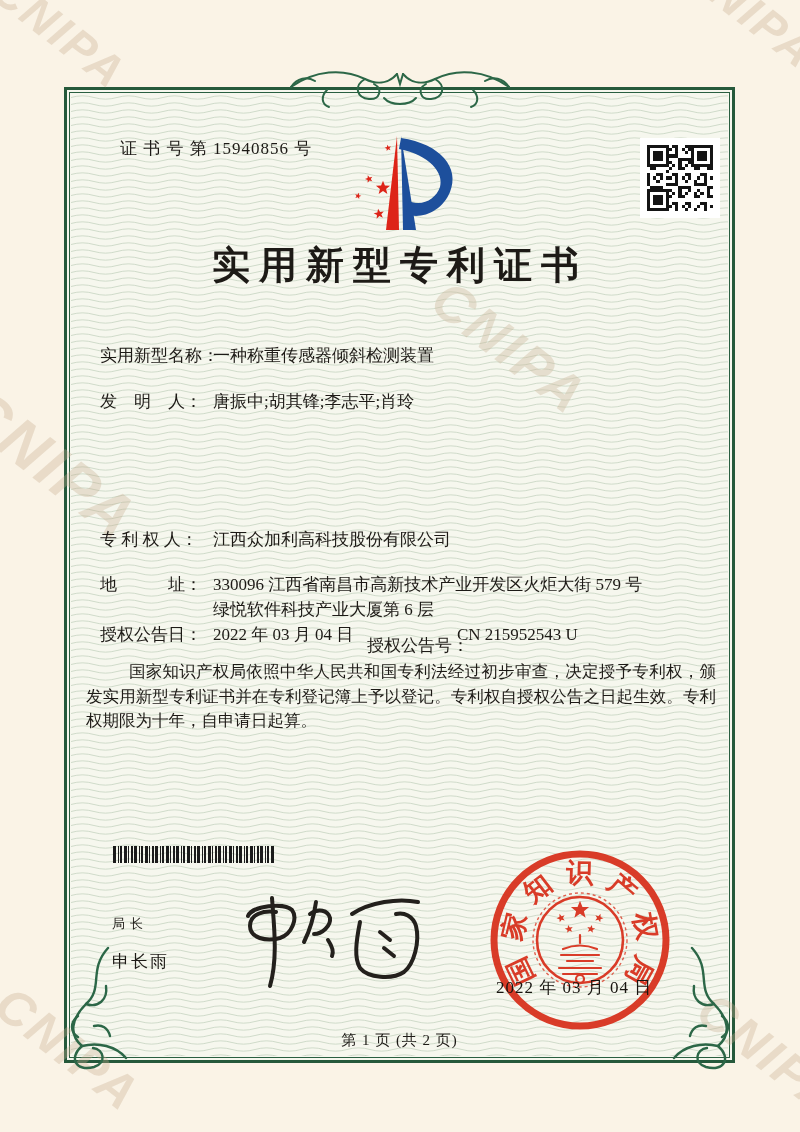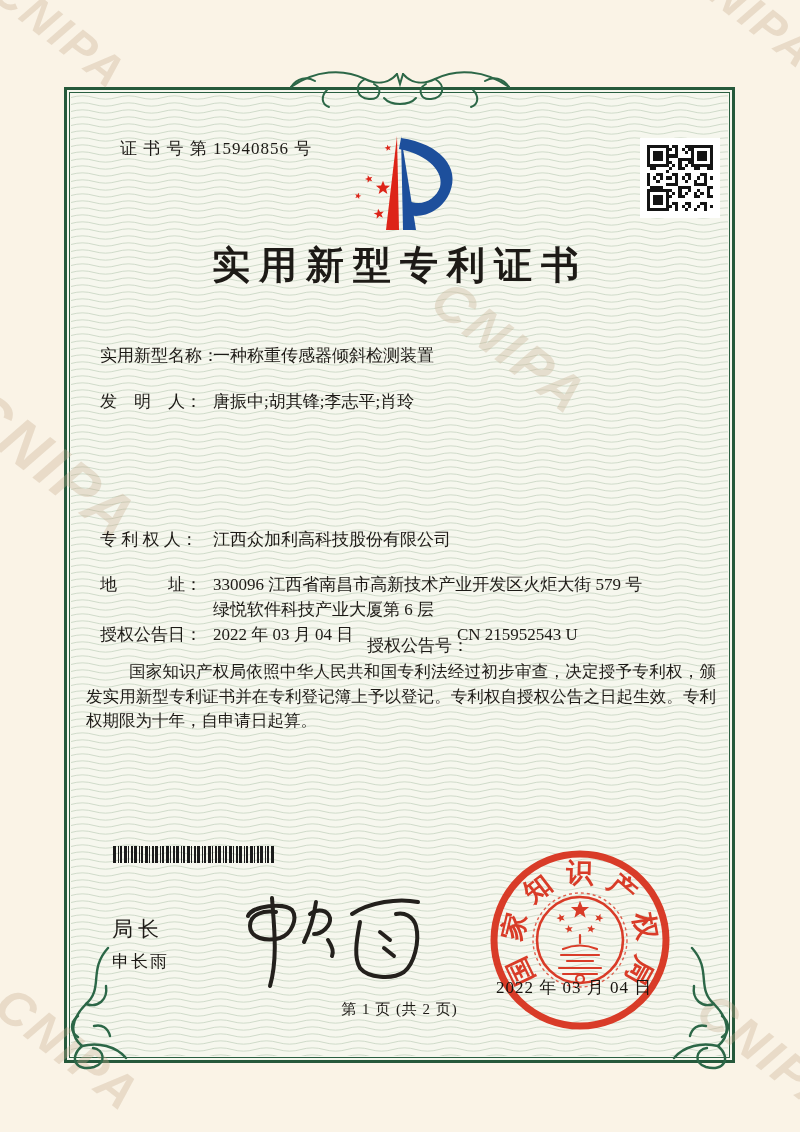--- a/index.html
+++ b/index.html
@@ -53,29 +53,29 @@
   .g2value{position:absolute; left:357px; top:0; white-space:pre;}
   
   .paras{position:absolute; left:86px; top:660px; width:630px; font-size:16.5px;
       line-height:24.6px; text-align:justify; z-index:4;}
   .paras p{margin:0; text-indent:2.6em;}
   
   .barcode{position:absolute; left:113px; top:846px; width:210px; height:17px;
       font-size:0; overflow:hidden; z-index:4;}
   .barcode span{display:inline-block; height:17px; background:#1b1b1b; vertical-align:top;}
   
-  .signer-title{position:absolute; left:112px; top:915px; font-size:21px; letter-spacing:5px; z-index:4;}
+  .signer-title{position:absolute; left:112px; top:915px; font-size:13px; letter-spacing:5px; z-index:4;}
   .signer-name{position:absolute; left:112px; top:950px; font-size:17px; letter-spacing:2px; z-index:4;}
   .signature{position:absolute; left:212px; top:886px; z-index:4;}
   
   .seal{position:absolute; left:475px; top:835px; z-index:5; opacity:0.95;}
   .seal-date{position:absolute; left:496px; top:976px; width:170px; font-size:17px;
       letter-spacing:1px; color:#17140f; z-index:6; white-space:pre;}
   
-  .page-num{position:absolute; left:64px; top:1000px; width:671px; text-align:center;
+  .page-num{position:absolute; left:64px; top:1031px; width:671px; text-align:center;
       font-size:15px; letter-spacing:1px; z-index:4;}
   .note{position:absolute; left:0; top:1076px; width:800px; text-align:center; z-index:4;}
   .note span{display:inline-block; font-size:17px; letter-spacing:2px;
       border-bottom:1px solid #a79a86; padding:0 14px 5px;}
 </style>
 </head>
 <body>
 
 <div class="page">
 

